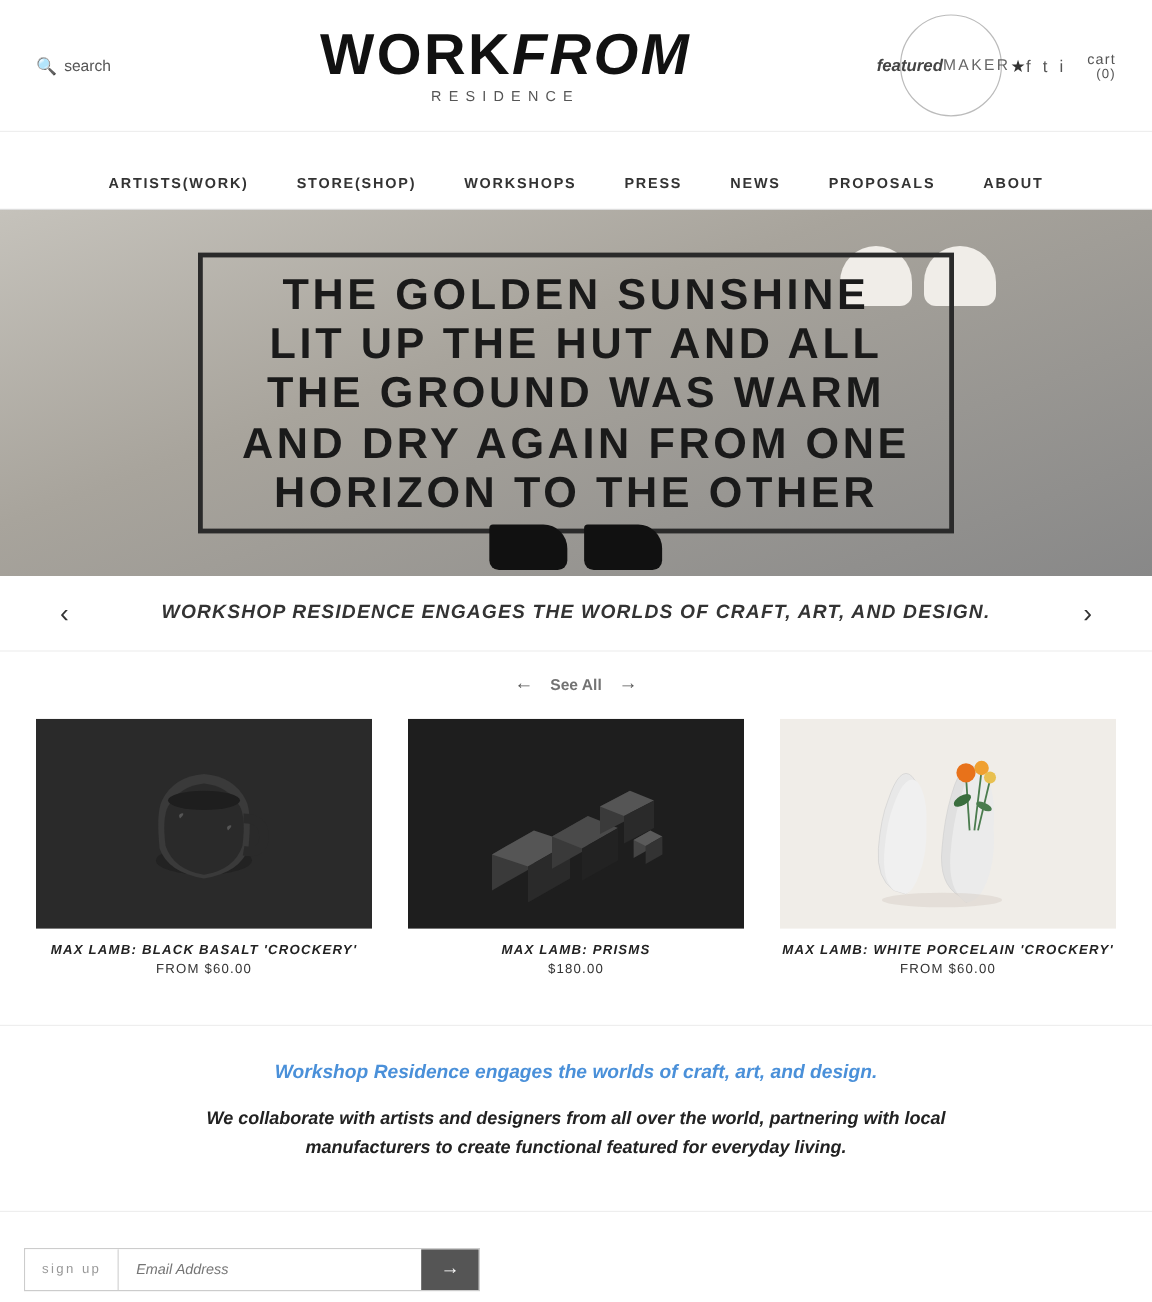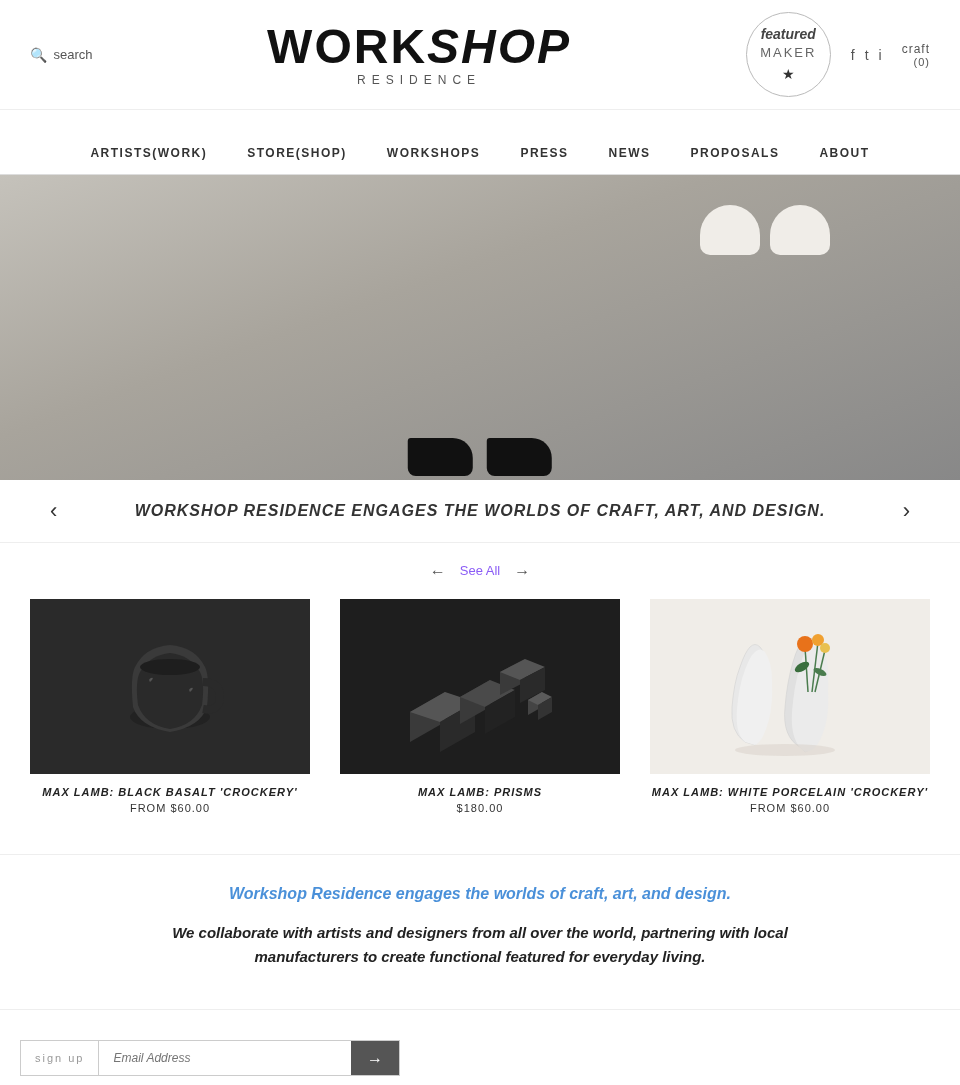--- a/index.html
+++ b/index.html
@@ -48,21 +48,21 @@
       display: flex;
       align-items: center;
       gap: 20px;
     }
     .featured-badge {
       width: 85px;
       height: 85px;
       border-radius: 50%;
       border: 1px solid #bbb;
       display: flex;
-      flex-direction: column;
+      flex-direction: row;
       align-items: center;
       justify-content: center;
       text-align: center;
       font-size: 10px;
       color: #555;
       line-height: 1.4;
     }
     .featured-badge .featured-label {
       font-size: 14px;
       font-style: italic;
@@ -225,23 +225,24 @@
       display: flex;
       align-items: center;
       justify-content: center;
       gap: 14px;
       padding: 18px 0 10px;
       font-size: 13px;
       color: #555;
     }
     .see-all-link {
       font-size: 13px;
-      color: #8b5cf6;
+      color: #737373;
       cursor: pointer;
       text-decoration: none;
+      font-weight: bold;
     }
     .see-all-arrow {
       font-size: 16px;
       color: #555;
       cursor: pointer;
     }
 
     
     .products-grid {
       display: flex;
@@ -371,38 +372,38 @@
 <body>
 
 <header class="header">
   <div class="header-left">
     <span class="search-icon-symbol">🔍</span>
     <span>search</span>
   </div>
 
   <div class="header-center">
     <div class="logo-text">
-      <span class="logo-work">WORK</span><span class="logo-shop">SHOP</span>
+      <span class="logo-work">WORK</span><span class="logo-shop">FROM</span>
     </div>
     <div class="logo-residence">RESIDENCE</div>
   </div>
 
   <div class="header-right">
     <div class="featured-badge">
       <span class="featured-label">featured</span>
       <span class="maker-label">MAKER</span>
       <span class="star-symbol">★</span>
     </div>
     <div class="social-icons">
       <a class="social-icon">f</a>
       <a class="social-icon">t</a>
       <a class="social-icon">i</a>
     </div>
     <div class="cart-area">
-      <div>craft</div>
+      <div>cart</div>
       <div class="cart-count">(0)</div>
     </div>
   </div>
 </header>
 
 <nav class="nav">
   <a>ARTISTS(WORK)</a>
   <a>STORE(SHOP)</a>
   <a>WORKSHOPS</a>
   <a>PRESS</a>
@@ -411,20 +412,27 @@
   <a>ABOUT</a>
 </nav>
 
 <section class="hero">
   <div class="hero-floor"></div>
 
   <div class="hero-shoes">
     <div class="shoe-left"></div>
     <div class="shoe-right"></div>
   </div>
+  <div class="hero-text-art">
+    <span class="line">THE GOLDEN SUNSHINE</span>
+    <span class="line">LIT UP THE HUT AND ALL</span>
+    <span class="line">THE GROUND WAS WARM</span>
+    <span class="line">AND DRY AGAIN FROM ONE</span>
+    <span class="line">HORIZON TO THE OTHER</span>
+  </div>
 
   <div class="hero-black-shoes">
     <span class="black-shoe-left"></span>
     <span class="black-shoe-right"></span>
   </div>
 </section>
 
 <div class="carousel-area">
   <span class="carousel-arrow">‹</span>
   <div class="carousel-text">WORKSHOP RESIDENCE ENGAGES THE WORLDS OF CRAFT, ART, AND DESIGN.</div>

